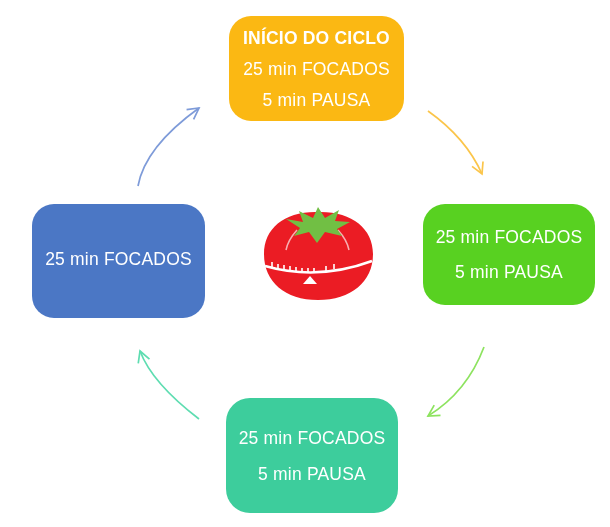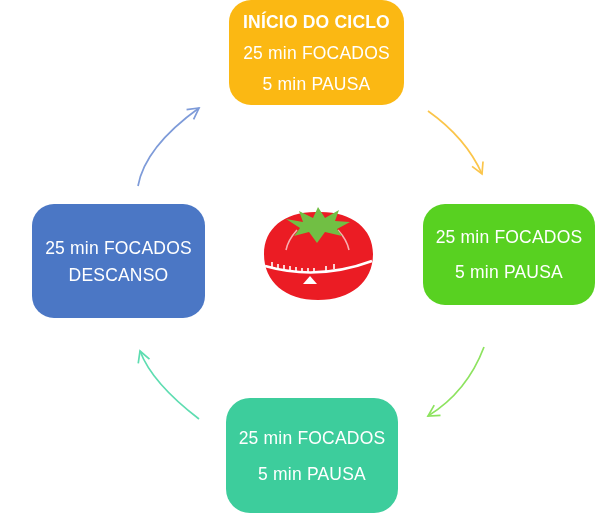--- a/index.html
+++ b/index.html
@@ -24,21 +24,21 @@
     display: flex;
     flex-direction: column;
     align-items: center;
     justify-content: center;
     text-align: center;
     font-size: 17.5px;
     line-height: 18px;
     letter-spacing: 0.2px;
   }
   .box-start {
-    left: 229px; top: 0; width: 175px; height: 105px;
+    left: 229px; top: 16px; width: 175px; height: 105px;
     background: var(--box-start, #FBB813);
     gap: 13px;
   }
   .box-work1 {
     left: 423px; top: 204px; width: 172px; height: 101px;
     background: var(--box-work1, #58D121);
     gap: 17px;
   }
   .box-work2 {
     left: 226px; top: 398px; width: 172px; height: 115px;
@@ -99,21 +99,20 @@
     <div class="box-line">5 min PAUSA</div>
   </div>
 
   <div class="cycle-box box-work2">
     <div class="box-line">25 min FOCADOS</div>
     <div class="box-line">5 min PAUSA</div>
   </div>
 
   <div class="cycle-box box-rest">
     <div class="box-line">25 min FOCADOS</div>
-    <div class="box-line">DESCANSO</div>
   </div>
 
   <svg class="tomato-icon" width="120" height="106" viewBox="258 202 120 106" xmlns="http://www.w3.org/2000/svg">
 
     <path d="M 264 254
              C 264 228, 285 211, 318 212
              C 351 211, 373 228, 373 254
              C 373 282, 351 300, 318 300
              C 285 300, 264 282, 264 254 Z" style="fill: var(--tomato-body, #EB1C24)"></path>
 

